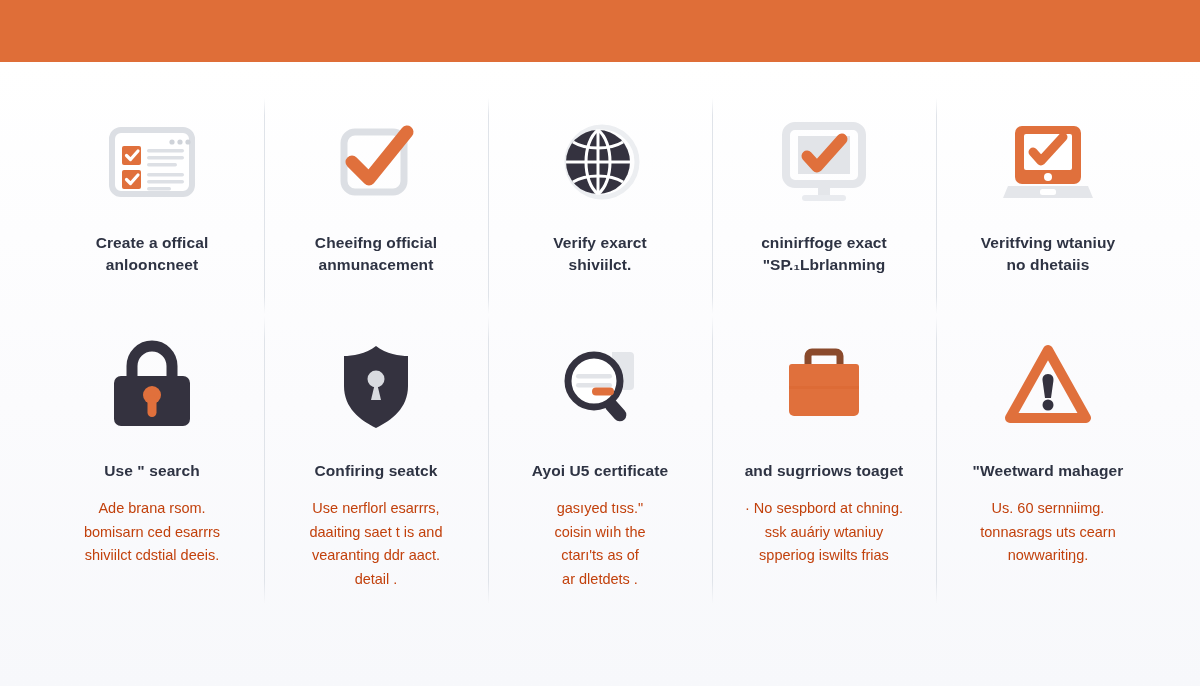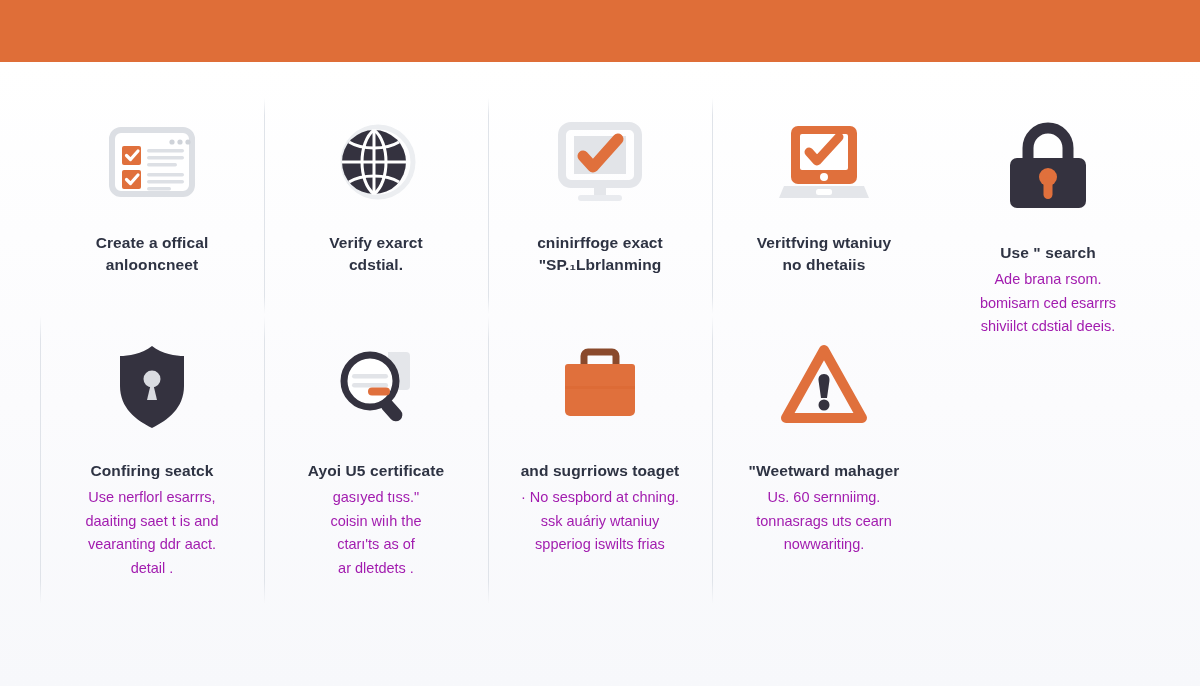--- a/index.html
+++ b/index.html
@@ -103,24 +103,24 @@
   .cap-title {
     font-size: 15.5px;
     font-weight: 700;
     color: #2e3343;
     text-align: center;
     line-height: 1.45;
     letter-spacing: 0.1px;
     max-width: 180px;
   }
   .cap-body {
-    margin-top: 4px;
+    margin-top: 15px;
     font-size: 14.5px;
     font-weight: 400;
-    color: #a21caf;
+    color: #c2410c;
     text-align: center;
     line-height: 1.62;
     max-width: 176px;
   }
 
   .row2 .icon-wrap { margin-top: 12px; margin-bottom: 22px; }
 </style>
 </head>
 <body>
 
@@ -151,39 +151,51 @@
           <rect x="47" y="70" width="37" height="3.4" rx="1.7" fill="#dde0e5"></rect>
           <rect x="47" y="77" width="24" height="3.4" rx="1.7" fill="#dde0e5"></rect>
         </svg>
       </div>
       <div class="cap-title">
         <div>Create a offical</div>
         <div>anlooncneet</div>
       </div>
     </div>
 
+    <div class="cell row1 divided">
+      <div class="icon-wrap">
+        <svg width="104" height="104" viewBox="0 0 104 104">
+          <rect x="20" y="22" width="60" height="60" rx="11" fill="none" stroke="#dcdfe4" stroke-width="7"></rect>
+          <path d="M28 52 l17 17 l38 -47" fill="none" stroke="#e0703c" stroke-width="13" stroke-linecap="round" stroke-linejoin="round"></path>
+        </svg>
+      </div>
+      <div class="cap-title">
+        <div>Cheeifng official</div>
+        <div>anmunacement</div>
+      </div>
+    </div>
 
     <div class="cell row1 divided">
       <div class="icon-wrap">
         <svg width="104" height="104" viewBox="0 0 104 104">
           <circle cx="54" cy="52" r="35" fill="none" stroke="#eceef1" stroke-width="5"></circle>
           <circle cx="50" cy="52" r="32" fill="#34323f"></circle>
           <g stroke="#ffffff" stroke-width="3" fill="none">
             <line x1="18" y1="52" x2="82" y2="52"></line>
             <path d="M50 20 C 34 32 34 72 50 84"></path>
             <path d="M50 20 C 66 32 66 72 50 84"></path>
             <path d="M25 32 C 38 40 62 40 75 32"></path>
             <path d="M25 72 C 38 64 62 64 75 72"></path>
             <line x1="50" y1="20" x2="50" y2="84"></line>
           </g>
         </svg>
       </div>
       <div class="cap-title">
         <div>Verify exarct</div>
-        <div>cdstial.</div>
+        <div>shiviilct.</div>
       </div>
     </div>
 
     <div class="cell row1 divided">
       <div class="icon-wrap">
         <svg width="104" height="104" viewBox="0 0 104 104">
           <rect x="14" y="16" width="76" height="58" rx="9" fill="none" stroke="#e4e6ea" stroke-width="8"></rect>
           <rect x="26" y="26" width="52" height="38" fill="#e2e4e8"></rect>
           <path d="M35 46 l10 11 l25 -28" fill="none" stroke="#e0703c" stroke-width="11" stroke-linecap="round" stroke-linejoin="round"></path>
           <rect x="46" y="74" width="12" height="12" fill="#e4e6ea"></rect>

